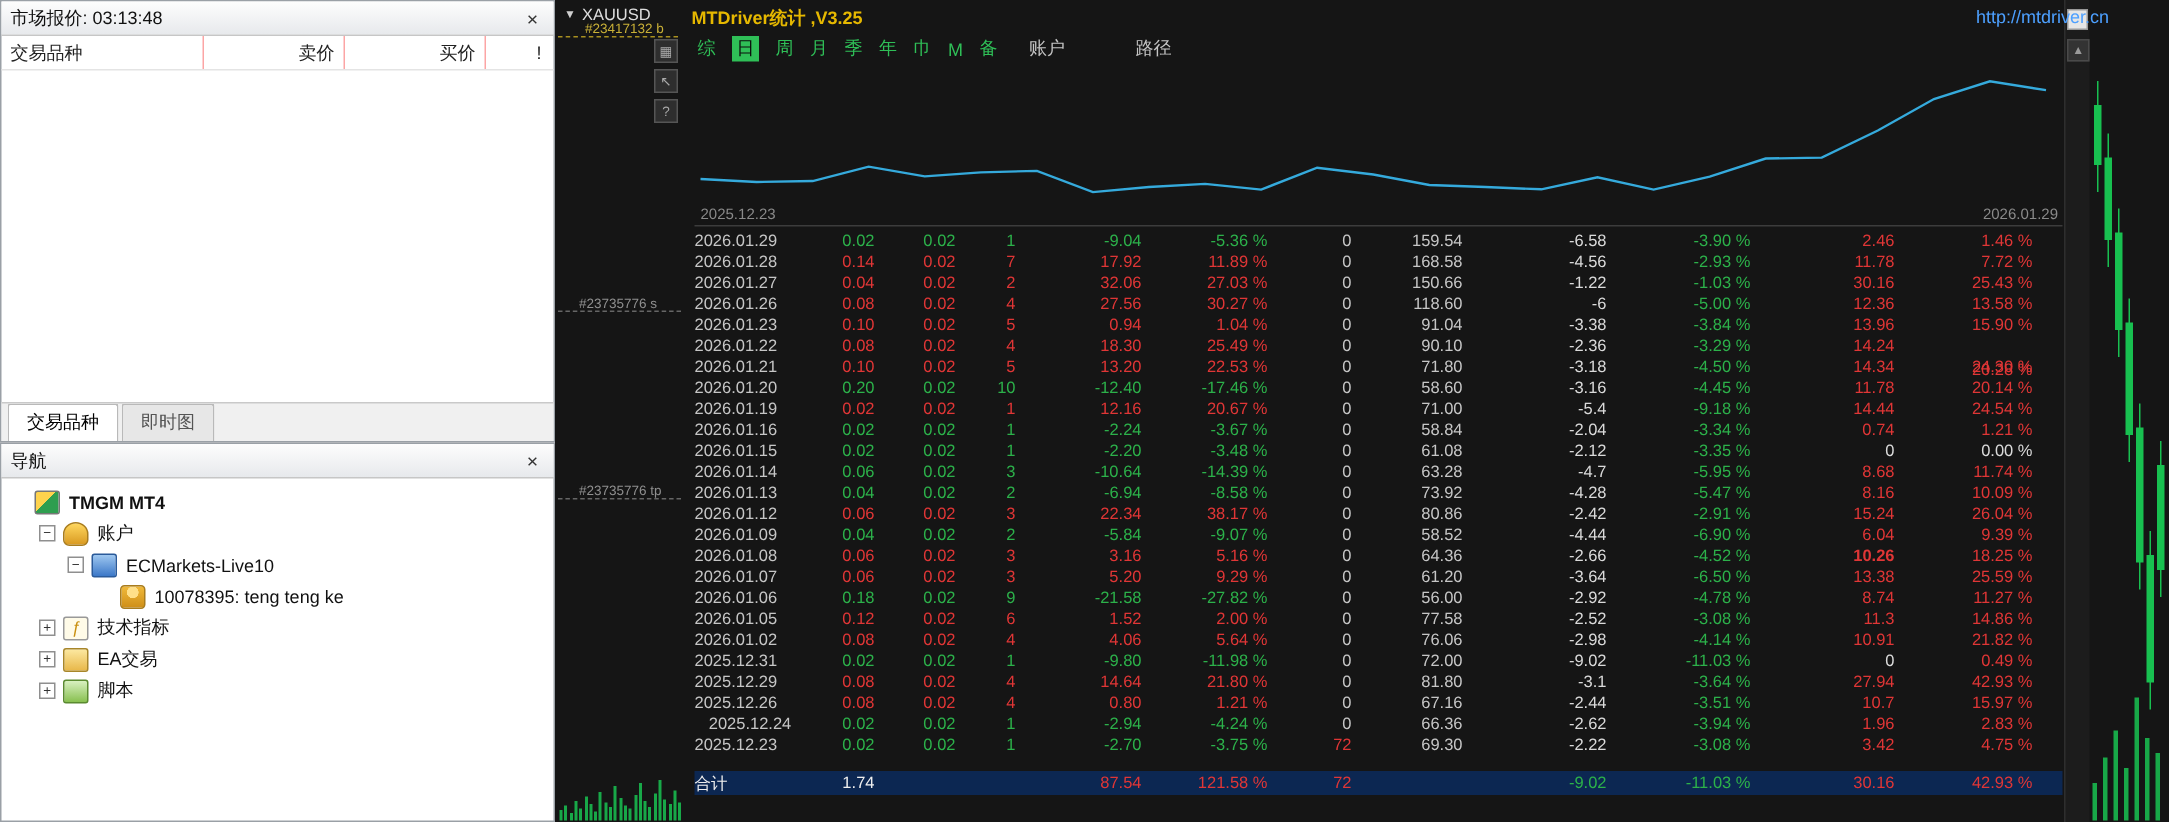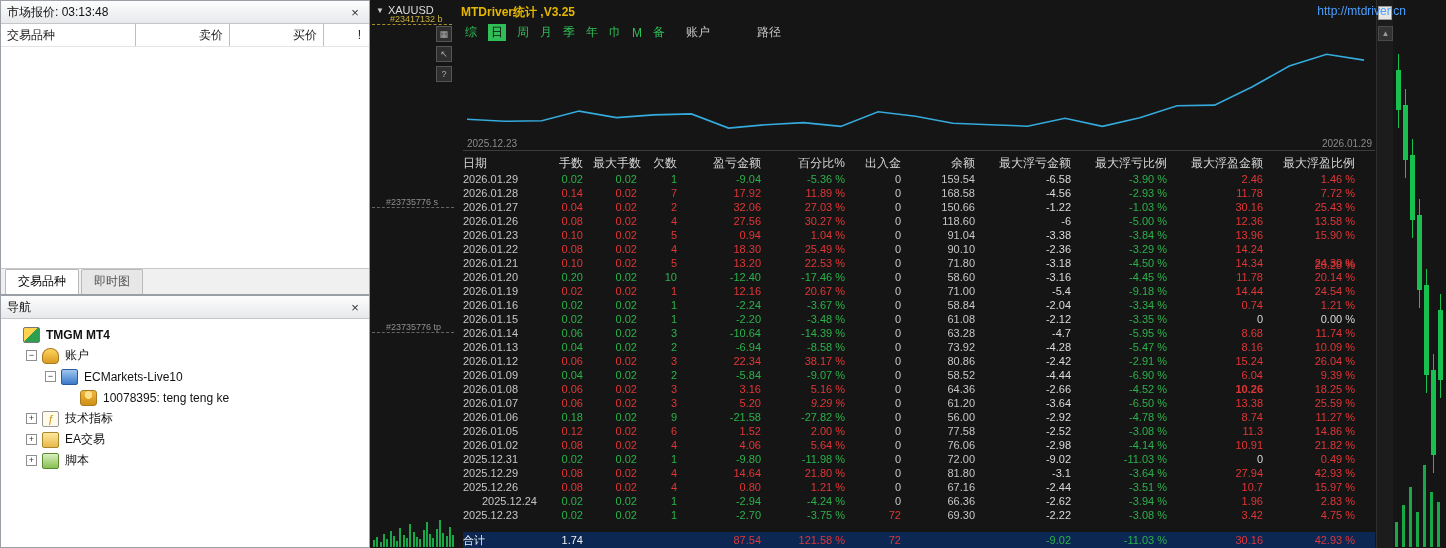--- a/index.html
+++ b/index.html
@@ -191,34 +191,20 @@
         <span class="mi">账户</span>
         <span class="mi">路径</span>
       </div>
     <svg id="equity" width="905" height="96">
         <polyline points="4.0,77.3 41.4,79.3 78.8,78.7 116.1,69.1 153.5,75.6 190.9,72.9 228.3,71.9 265.6,86.1 303.0,82.7 340.4,80.6 377.8,84.4 415.1,69.8 452.5,74.3 489.9,81.3 527.3,82.7 564.6,84.2 602.0,76.2 639.4,84.4 676.8,75.7 714.1,63.7 751.5,63.1 788.9,45.0 826.3,24.0 863.6,12.2 901.0,18.1" fill="none" stroke="#35aadc" stroke-width="1.6"></polyline>
       </svg>
     <div class="date-l">2025.12.23</div>
     <div class="date-r">2026.01.29</div>
     <div class="axis-line"></div>
     <div id="stat-table">
-      <div class="t-head">
-          <span class="tc" style="width: 84px; text-align: left;">日期</span>
-          <span class="tc" style="width: 46px; text-align: right;">手数</span>
-          <span class="tc" style="width: 54px; text-align: right;">最大手数</span>
-          <span class="tc" style="width: 40px; text-align: right;">欠数</span>
-          <span class="tc" style="width: 84px; text-align: right;">盈亏金额</span>
-          <span class="tc" style="width: 84px; text-align: right;">百分比%</span>
-          <span class="tc" style="width: 56px; text-align: right;">出入金</span>
-          <span class="tc" style="width: 74px; text-align: right;">余额</span>
-          <span class="tc" style="width: 96px; text-align: right;">最大浮亏金额</span>
-          <span class="tc" style="width: 96px; text-align: right;">最大浮亏比例</span>
-          <span class="tc" style="width: 96px; text-align: right;">最大浮盈金额</span>
-          <span class="tc" style="width: 92px; text-align: right;">最大浮盈比例</span>
-        </div>
       <div>
           <div class="t-row">
             <span class="tc c-dim" style="width: 84px; text-align: left;">2026.01.29</span>
             <span class="tc c-green" style="width: 46px; text-align: right;">0.02</span>
             <span class="tc c-green" style="width: 54px; text-align: right;">0.02</span>
             <span class="tc c-green" style="width: 40px; text-align: right;">1</span>
             <span class="tc c-green" style="width: 84px; text-align: right;">-9.04</span>
             <span class="tc c-green" style="width: 84px; text-align: right;">-5.36 %</span>
             <span class="tc c-dim" style="width: 56px; text-align: right;">0</span>
             <span class="tc c-dim" style="width: 74px; text-align: right;">159.54</span>
@@ -436,21 +422,21 @@
             <span class="tc c-green" style="width: 96px; text-align: right;">-4.52 %</span>
             <span class="tc c-red" style="width: 96px; text-align: right; font-weight: bold;">10.26</span>
             <span class="tc c-red" style="width: 92px; text-align: right;">18.25 %</span>
           </div>
           <div class="t-row">
             <span class="tc c-dim" style="width: 84px; text-align: left;">2026.01.07</span>
             <span class="tc c-red" style="width: 46px; text-align: right;">0.06</span>
             <span class="tc c-red" style="width: 54px; text-align: right;">0.02</span>
             <span class="tc c-red" style="width: 40px; text-align: right;">3</span>
             <span class="tc c-red" style="width: 84px; text-align: right;">5.20</span>
-            <span class="tc c-red" style="width: 84px; text-align: right; font-style: italic;">9.29 %</span>
+            <span class="tc c-red" style="width: 84px; text-align: right;">9.29 %</span>
             <span class="tc c-dim" style="width: 56px; text-align: right;">0</span>
             <span class="tc c-dim" style="width: 74px; text-align: right;">61.20</span>
             <span class="tc c-light" style="width: 96px; text-align: right;">-3.64</span>
             <span class="tc c-green" style="width: 96px; text-align: right;">-6.50 %</span>
             <span class="tc c-red" style="width: 96px; text-align: right;">13.38</span>
             <span class="tc c-red" style="width: 92px; text-align: right;">25.59 %</span>
           </div>
           <div class="t-row">
             <span class="tc c-dim" style="width: 84px; text-align: left;">2026.01.06</span>
             <span class="tc c-green" style="width: 46px; text-align: right;">0.18</span>
@@ -529,21 +515,21 @@
             <span class="tc c-red" style="width: 84px; text-align: right;">0.80</span>
             <span class="tc c-red" style="width: 84px; text-align: right;">1.21 %</span>
             <span class="tc c-dim" style="width: 56px; text-align: right;">0</span>
             <span class="tc c-dim" style="width: 74px; text-align: right;">67.16</span>
             <span class="tc c-light" style="width: 96px; text-align: right;">-2.44</span>
             <span class="tc c-green" style="width: 96px; text-align: right;">-3.51 %</span>
             <span class="tc c-red" style="width: 96px; text-align: right;">10.7</span>
             <span class="tc c-red" style="width: 92px; text-align: right;">15.97 %</span>
           </div>
           <div class="t-row">
-            <span class="tc c-dim" style="width: 84px; text-align: right;">2025.12.24</span>
+            <span class="tc c-dim" style="width: 84px; text-align: center;">2025.12.24</span>
             <span class="tc c-green" style="width: 46px; text-align: right;">0.02</span>
             <span class="tc c-green" style="width: 54px; text-align: right;">0.02</span>
             <span class="tc c-green" style="width: 40px; text-align: right;">1</span>
             <span class="tc c-green" style="width: 84px; text-align: right;">-2.94</span>
             <span class="tc c-green" style="width: 84px; text-align: right;">-4.24 %</span>
             <span class="tc c-dim" style="width: 56px; text-align: right;">0</span>
             <span class="tc c-dim" style="width: 74px; text-align: right;">66.36</span>
             <span class="tc c-light" style="width: 96px; text-align: right;">-2.62</span>
             <span class="tc c-green" style="width: 96px; text-align: right;">-3.94 %</span>
             <span class="tc c-red" style="width: 96px; text-align: right;">1.96</span>

